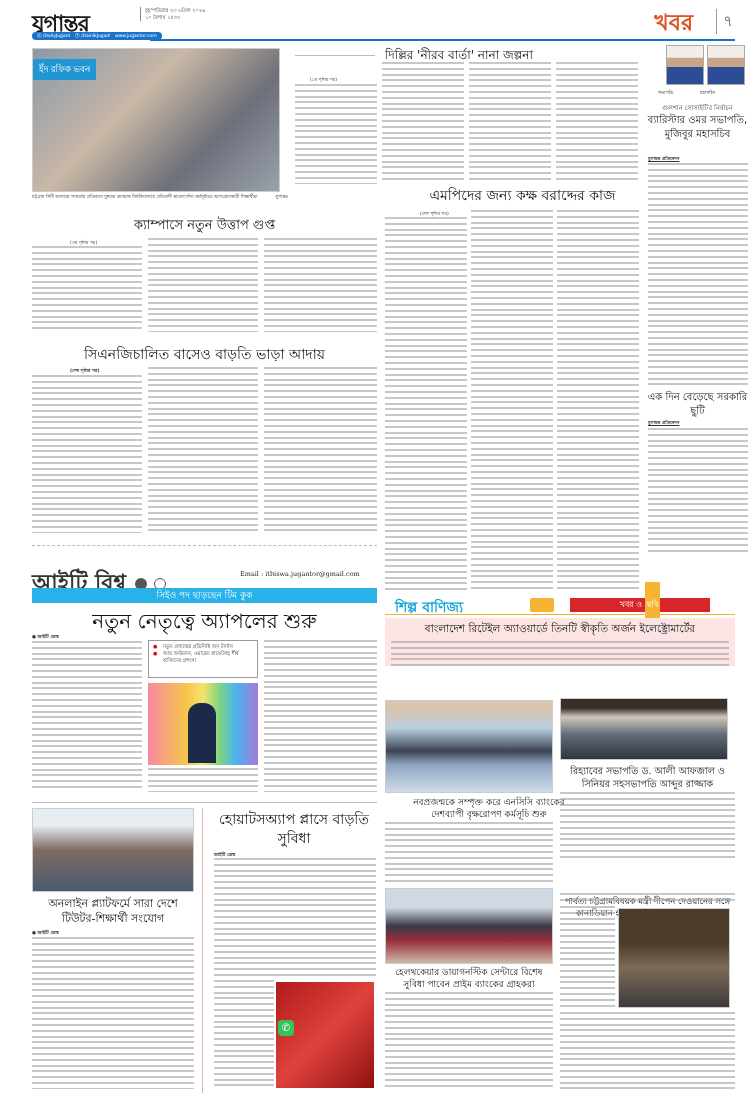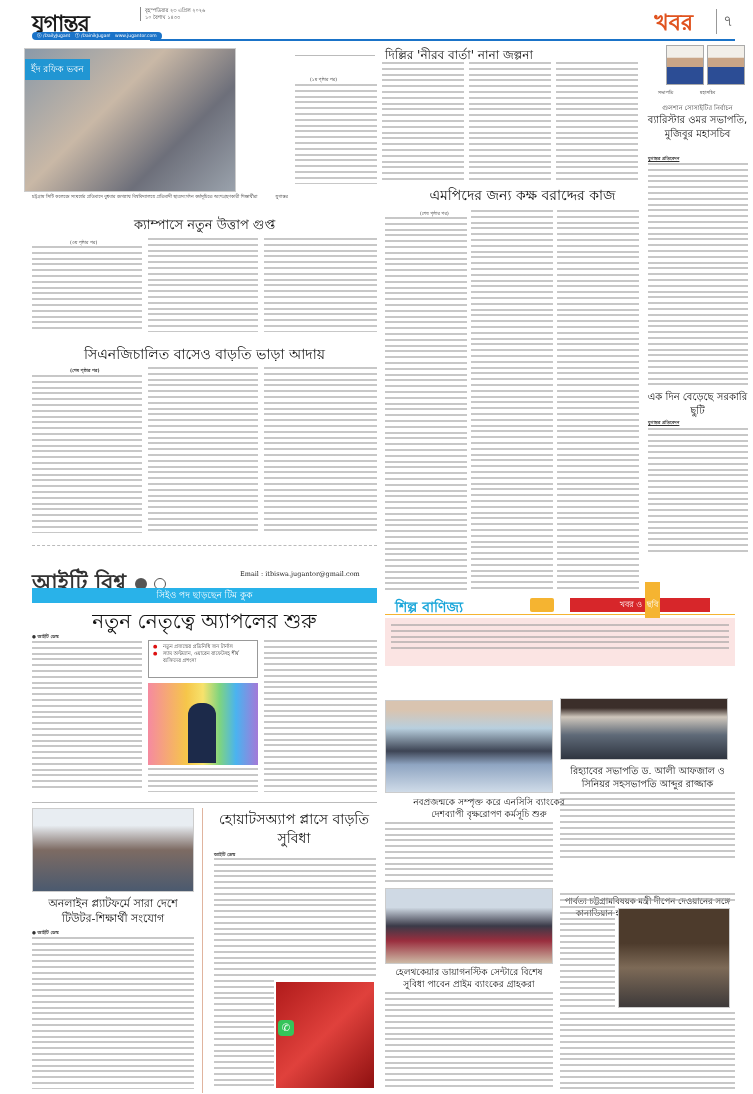--- a/index.html
+++ b/index.html
@@ -41,21 +41,21 @@
   <div>বৃহস্পতিবার ২৩ এপ্রিল ২০২৬</div>
   <div>১০ বৈশাখ ১৪৩৩</div>
 </div>
 <div class="abs social" style="left:32px;"><span>ⓧ</span> <span>/DailyJugantor</span></div>
 <div class="abs social" style="left:70px;"><span>ⓕ</span> <span>/DainikJugantor</span></div>
 <div class="abs social" style="left:110px;">www.jugantor.com</div>
 <div class="abs topline"></div>
 <div class="abs section-title">খবর</div>
 <div class="abs page-num">৭</div>
 
-<div class="abs photo" style="left:24px;top:48px;width:212px;height:144px;">
+<div class="abs photo" style="left:32px;top:48px;width:248px;height:144px;font-family:Liberation Serif, serif;">
   <div style="position:absolute;left:0;top:10px;background:#2196d3;color:#fff;font-size:9px;padding:3px 6px;">ইঁদ রফিক ভবন</div>
 </div>
 <div class="abs caption" style="left:32px;top:194px;width:256px;">
   <span>চট্টগ্রাম সিটি কলেজে সংঘর্ষের প্রতিবাদে বুধবার জগন্নাথ বিশ্ববিদ্যালয়ে প্রতিবাদী ছাত্রসংগঠন কর্মসূচিতে অংশগ্রহণকারী শিক্ষার্থীরা</span>
   <span style="float:right">যুগান্তর</span>
 </div>
 
 <div class="abs headline" style="left:295px;top:46px;width:340px;font-size:12px;text-align:left;padding-left:90px;">দিল্লির 'নীরব বার্তা' নানা জল্পনা</div>
 <div class="abs rule" style="left:295px;top:55px;width:80px;height:1px;"></div>
 <div class="abs caption" style="left:310px;top:77px;">(১ম পৃষ্ঠার পর)</div>
@@ -178,20 +178,21 @@
 
 <div class="abs business-logo">শিল্প বাণিজ্য</div>
 <div class="abs" style="left:530px;top:598px;width:24px;height:14px;background:#f5b431;border-radius:2px;"></div>
 <div class="abs news-photo-banner">
   <span>খবর ও</span>
   <span class="hl">ছবি</span>
 </div>
 <div class="abs" style="left:385px;top:614px;width:350px;height:1px;background:#f5b431;"></div>
 
 <div class="abs pink-panel">
+  <div class="headline" style="font-size:10.5px;">বাংলাদেশ রিটেইল অ্যাওয়ার্ডে তিনটি স্বীকৃতি অর্জন ইলেক্ট্রোমার্টের</div>
   <div class="body-text" style="height:28px;margin-top:3px;">
       <span class="fill"></span>
     </div>
 </div>
 
 <div class="abs photo" style="left:385px;top:700px;width:168px;height:93px;background:linear-gradient(180deg,#d9c4b0 10%,#b8cfde 30%,#3d4454 55%,#8fa5c2 70%,#cfdbe8);"></div>
 <div class="abs headline" style="left:405px;top:796px;width:168px;font-size:9px;line-height:12px;">নবপ্রজন্মকে সম্পৃক্ত করে এনসিসি ব্যাংকের দেশব্যাপী বৃক্ষরোপণ কর্মসূচি শুরু</div>
 <div class="abs body-text" style="left:385px;top:822px;width:168px;height:60px;">
     <span class="fill"></span>
   </div>

